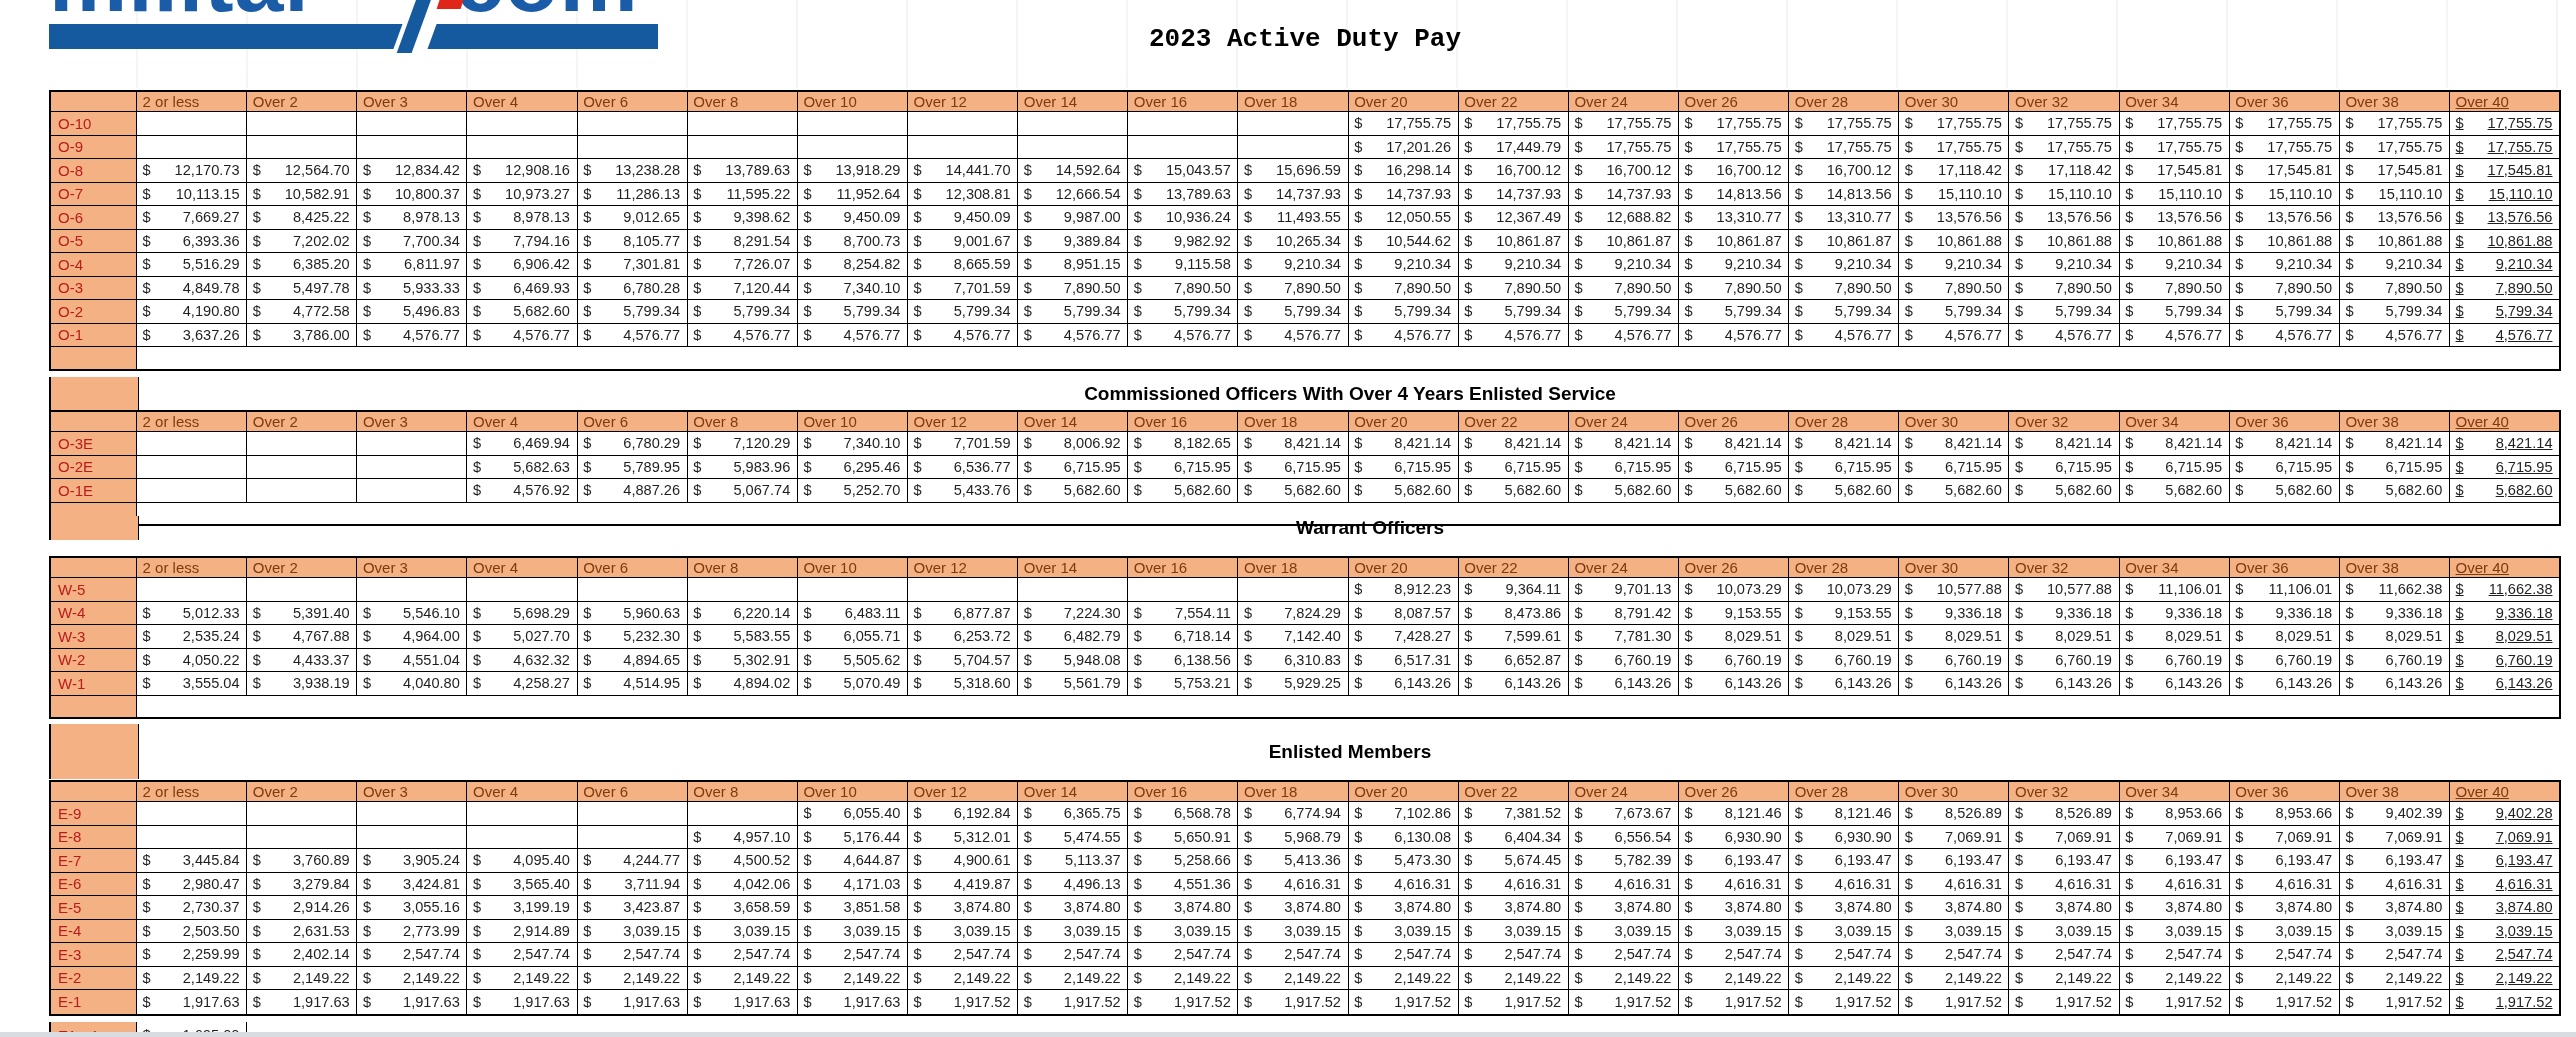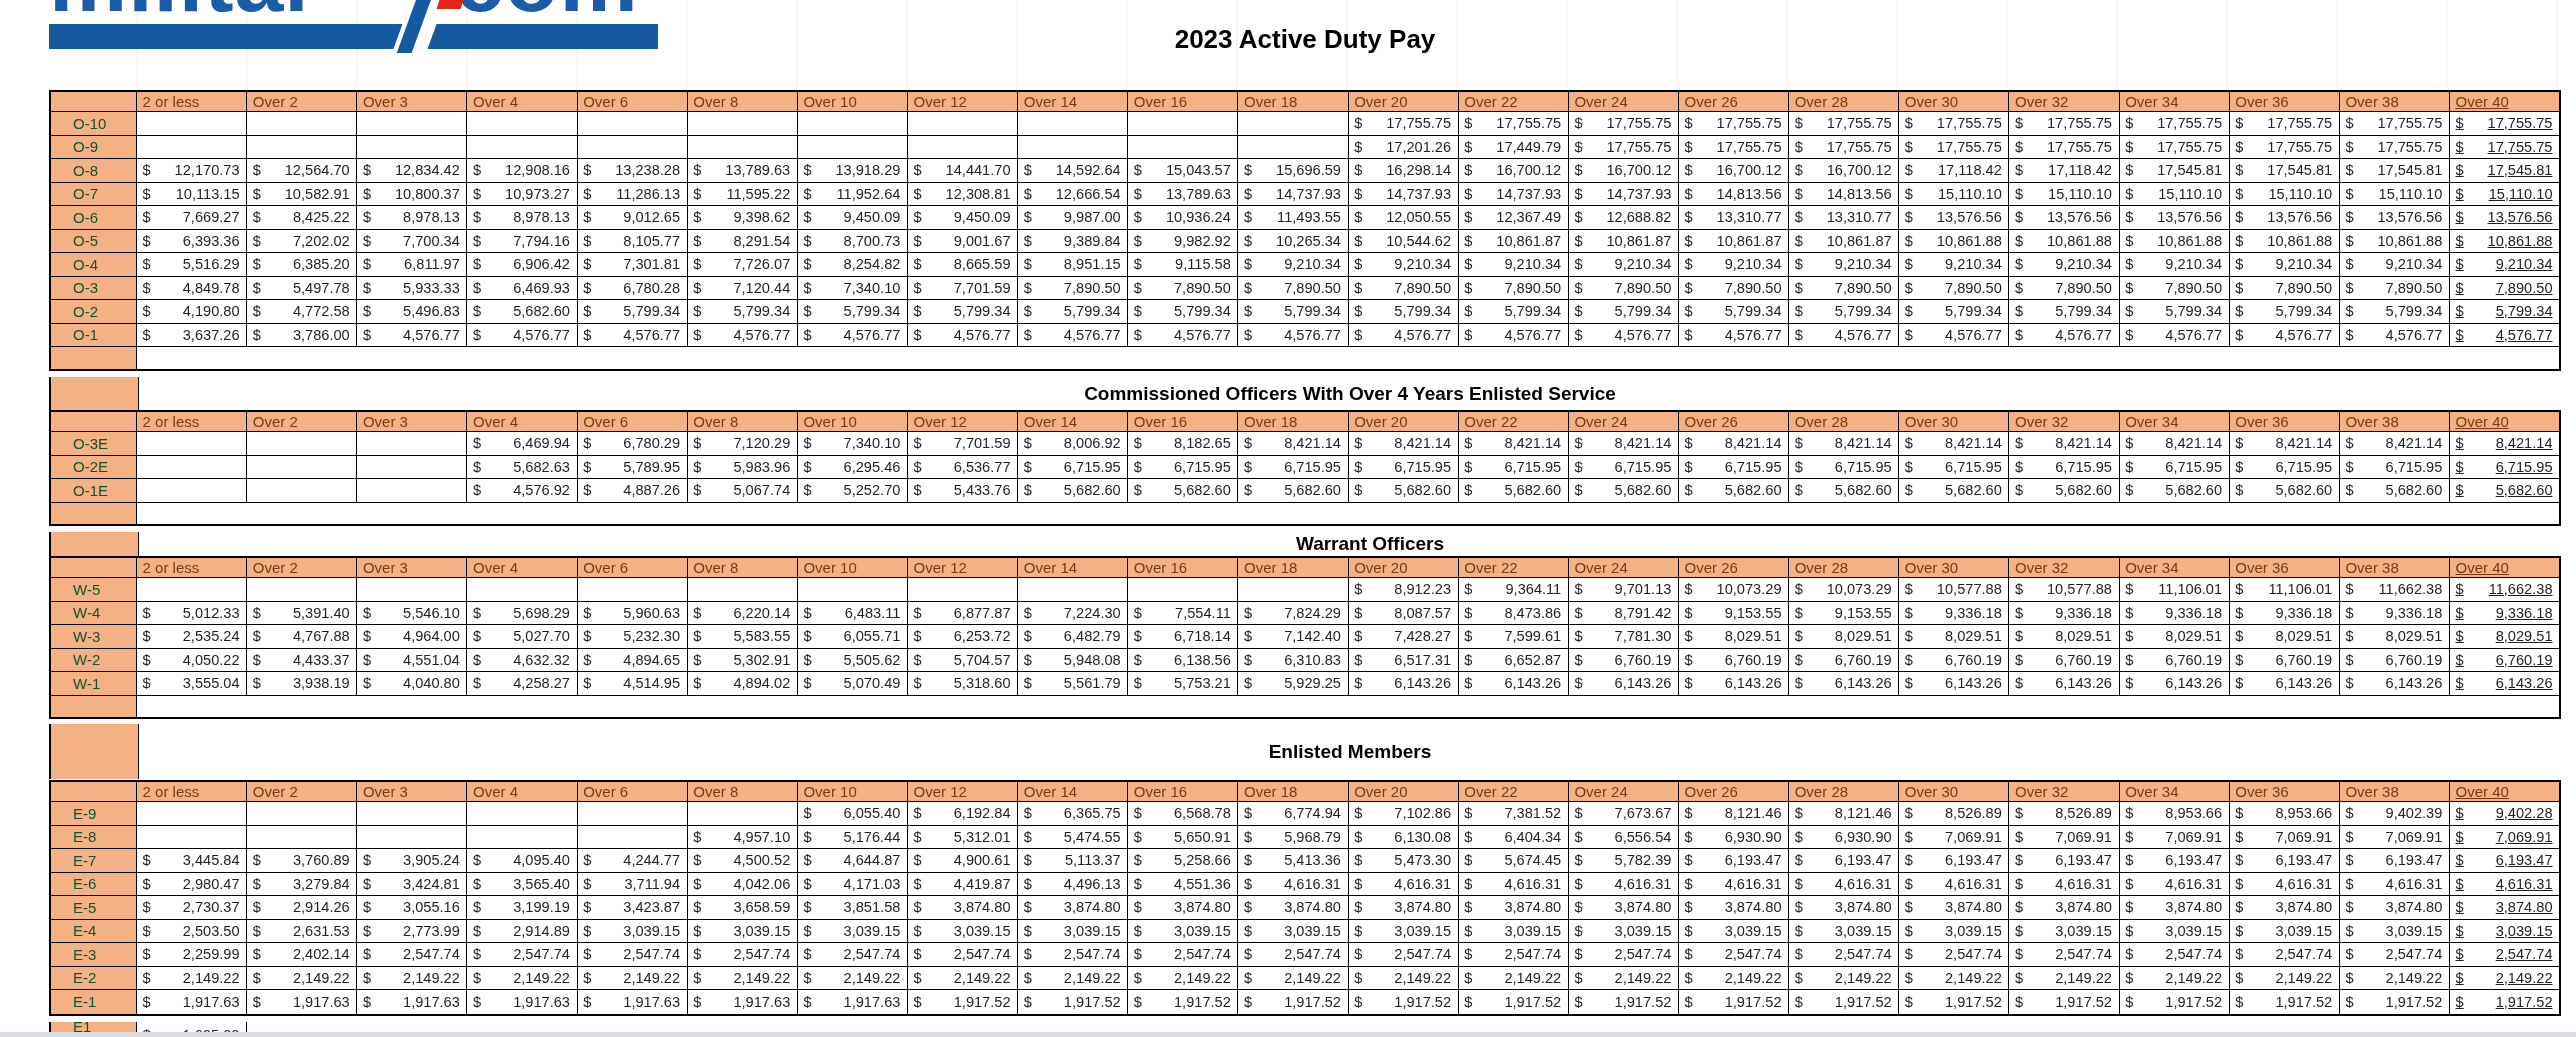--- a/index.html
+++ b/index.html
@@ -21,35 +21,35 @@
   .logo-word{position:absolute;top:-70px;font-weight:bold;font-size:88px;color:#1b5ca8;letter-spacing:0.9px;}
   .logo-word.left{left:0;}
   .logo-word.right{left:406px;}
   .logo-red{position:absolute;left:389px;top:0;width:24.4px;height:9.4px;background:#e02619;transform:skewX(-18deg);}
   .logo-bar{position:absolute;top:24.4px;left:0;width:609px;height:24.4px;background:#155a9f;}
   .logo-bar-gap{position:absolute;top:13px;left:350px;width:32px;height:47px;background:#ffffff;transform:rotate(20deg);}
   .logo-slash{position:absolute;top:-5.6px;left:358px;width:14px;height:64px;background:#155a9f;transform:rotate(20deg);}
   
   .page-title{
     position:absolute;left:49px;top:24.4px;width:2512px;
-    text-align:center;font-size:26px;font-weight:bold;color:#000;
+    text-align:center;font-size:26px;font-weight:bold;color:#000;font-family:Liberation Mono, monospace;
   }
   
   .section{
     position:absolute;left:49px;width:2512px;
     border:2.8px solid #000;background:#fff;box-sizing:border-box;
   }
   .trow{display:flex;height:23.5px;border-bottom:1.9px solid #000;box-sizing:border-box;}
   .trow.hrow{height:20px;background:#f4b183;}
   .trow:last-child{border-bottom:none;}
   .label-cell{
     flex:0 0 86px;width:86px;box-sizing:border-box;
     background:#f4b183;border-right:1.9px solid #000;
-    display:flex;align-items:center;padding-left:22px;
-    font-size:15px;color:#14532d;
+    display:flex;align-items:center;padding-left:7px;
+    font-size:15px;color:#b91c1c;text-align:right;
   }
   .cell{
     flex:1 1 0;box-sizing:border-box;border-right:1.9px solid #000;
     display:flex;justify-content:space-between;align-items:center;
     padding:0 6.6px 0 5.6px;font-size:14.6px;color:#1f1f1f;background:#fff;
     white-space:nowrap;overflow:hidden;
   }
   .cell:last-child{border-right:none;text-decoration:underline;}
   .hcell{background:#f4b183;color:#7e3a0e;justify-content:flex-start;font-size:15px;}
   .spacer-body{flex:1 1 auto;background:#fff;}
@@ -2499,21 +2499,21 @@
         <div class="cell">
           <span class="cur">$</span>
           <span>1,917.52</span>
         </div>
       </div>
     </div>
     <div class="gapband" style="top: 377px; height: 33px;">
       <div class="gap-label"></div>
       <div class="gap-title">Commissioned Officers With Over 4 Years Enlisted Service</div>
     </div>
-    <div class="gapband" style="top: 532px; height: 23.5px; gap: 40px;">
+    <div class="gapband" style="top: 516px; height: 23.5px; gap: 40px;">
       <div class="gap-label"></div>
       <div class="gap-title">Warrant Officers</div>
     </div>
     <div class="gapband" style="top: 724px; height: 55px;">
       <div class="gap-label"></div>
       <div class="gap-title">Enlisted Members</div>
     </div>
   </div>
 
 <div class="lastrow">

